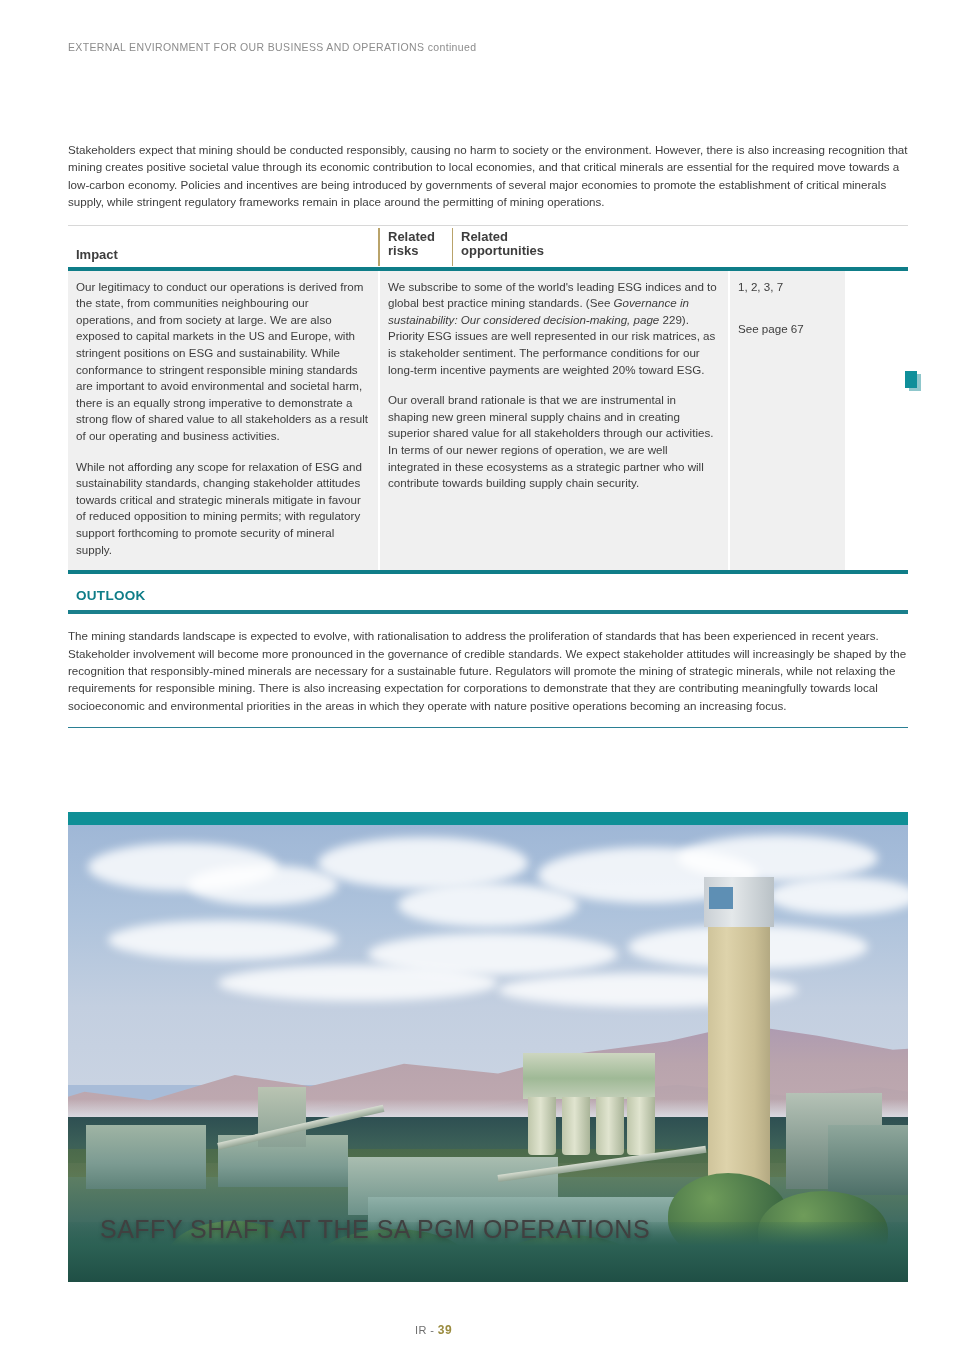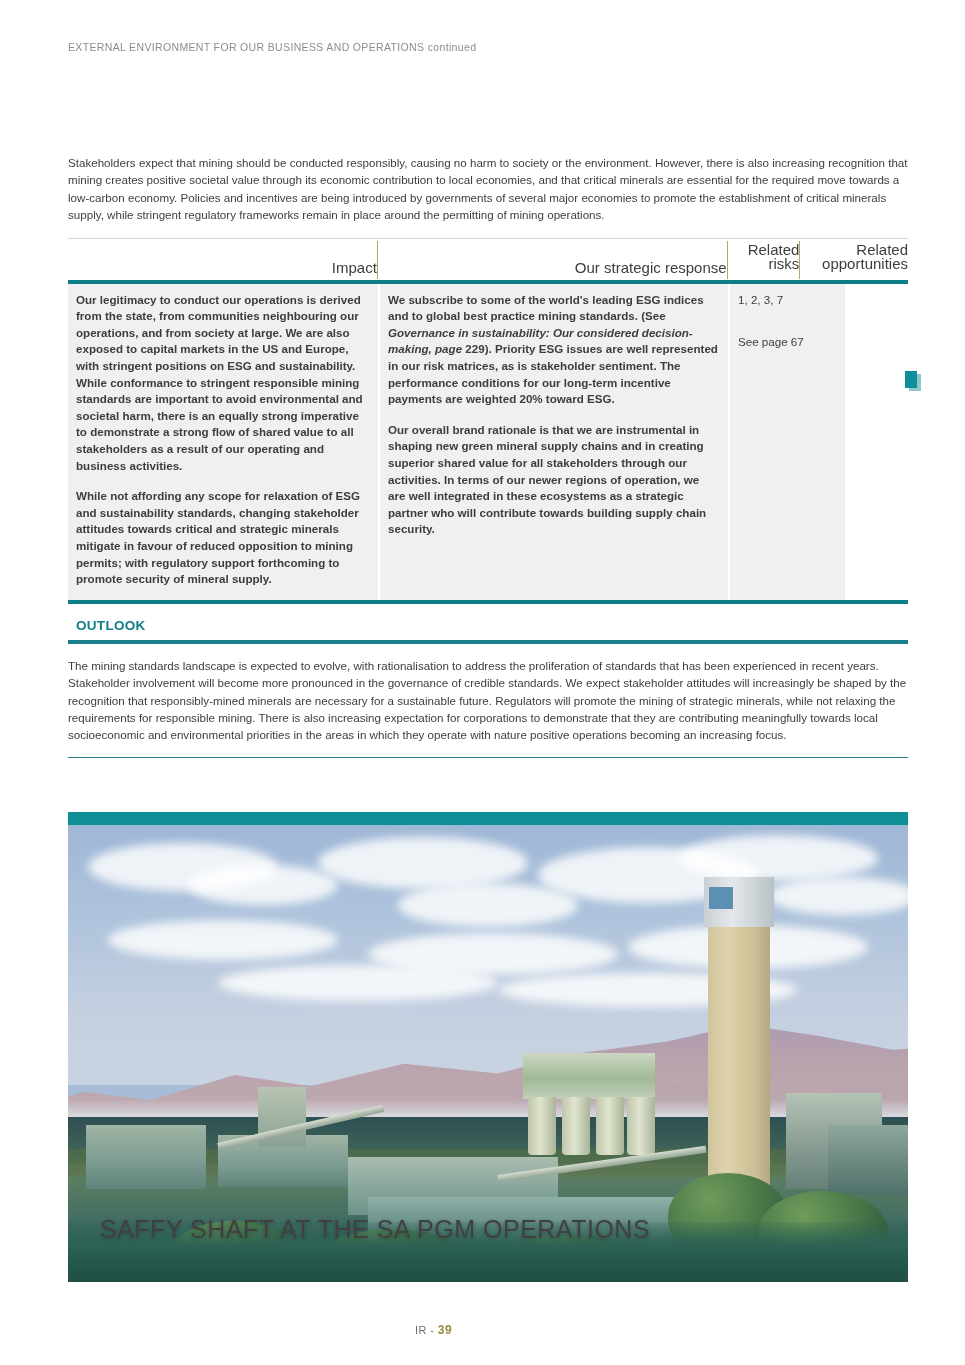--- a/index.html
+++ b/index.html
@@ -41,21 +41,21 @@
   }
   .section-bar-title{
     color:#ffffff;
     font-size:14.5px;
     font-weight:bold;
     letter-spacing:0.3px;
   }
 
   
   .intro{
-    margin-top:14px;
+    margin-top:1px;
     font-size:11.6px;
     line-height:17.4px;
     color:#3d3d3d;
     text-align:left;
   }
 
   
   .resp-table{
     margin-top:14px;
   }
@@ -66,27 +66,26 @@
     position:relative;
   }
   .thead::before{
     content:"";
     position:absolute;
     left:0; right:0; top:0;
     height:1px;
     background:#d8d8d8;
   }
   .th{
-    font-size:15px;
-    font-weight:normal;
+    font-size:13px;
+    font-weight:bold;
     color:#3d3d3d;
     line-height:14px;
     padding:0 0 5px 8px;
     align-self:flex-end;
-    text-align:right;
   }
   .th.two-line{
     align-self:flex-start;
     padding-top:5px;
   }
   .col-impact{ width:310px; }
   .col-resp  { width:350px; }
   .col-risks { width:72px; }
   .col-opps  { width:108px; }
 
@@ -107,21 +106,21 @@
     background:#ffffff;
   }
   .td{
     background:#f0f0f0;
     font-size:11.6px;
     line-height:16.6px;
     color:#3d3d3d;
     padding:8px 10px 12px 8px;
   }
   .td + .td{ margin-left:2px; }
-  .td p{ margin:0 0 14px 0;font-weight:bold; }
+  .td p{ margin:0 0 14px 0; }
   .td p:last-child{ margin-bottom:0; }
   .td .ital{ font-style:italic; }
 
   .td.col-impact{ width:310px; }
   .td.col-resp  { width:348px; }
   .td.col-risks { width:70px; }
   .td.col-opps  { width:115px; }
 
   .ref-block{ margin-top:26px; }
 
@@ -341,21 +340,20 @@
 <div class="content">
 
 
   <div class="intro">Stakeholders expect that mining should be conducted responsibly, causing no harm to society or the environment. However, there is also increasing recognition that mining creates positive societal value through its economic contribution to local economies, and that critical minerals are essential for the required move towards a low-carbon economy. Policies and incentives are being introduced by governments of several major economies to promote the establishment of critical minerals supply, while stringent regulatory frameworks remain in place around the permitting of mining operations.</div>
 
   <div class="resp-table">
 
     <div class="thead">
       <div class="th col-impact">Impact</div>
       <div class="vdivide"></div>
-      <div class="th col-resp">Our strategic response</div>
       <div class="vdivide"></div>
       <div class="th two-line col-risks">
         <div>Related</div>
         <div>risks</div>
       </div>
       <div class="vdivide"></div>
       <div class="th two-line col-opps">
         <div>Related</div>
         <div>opportunities</div>
       </div>

